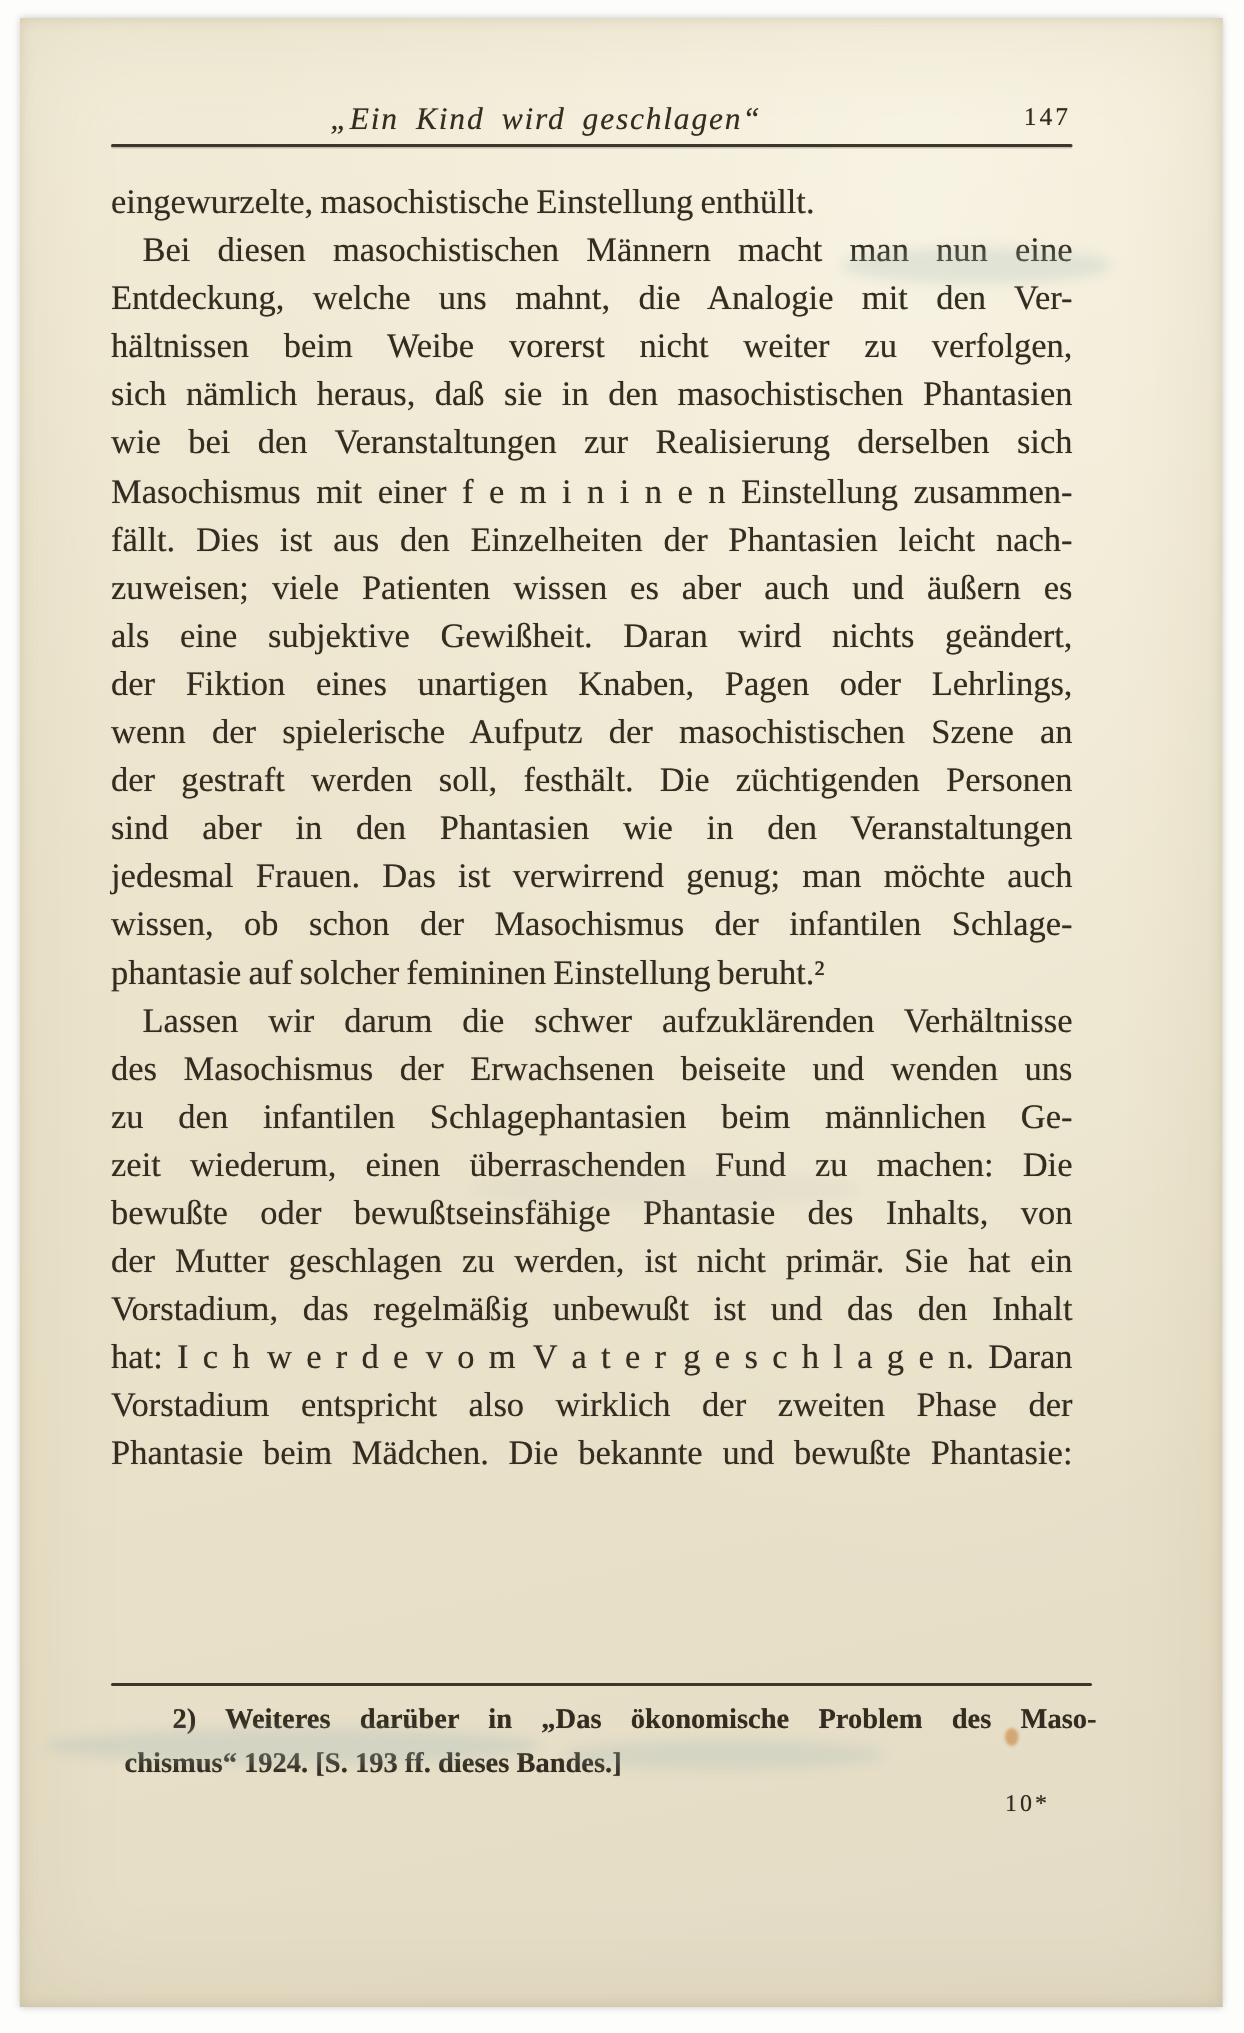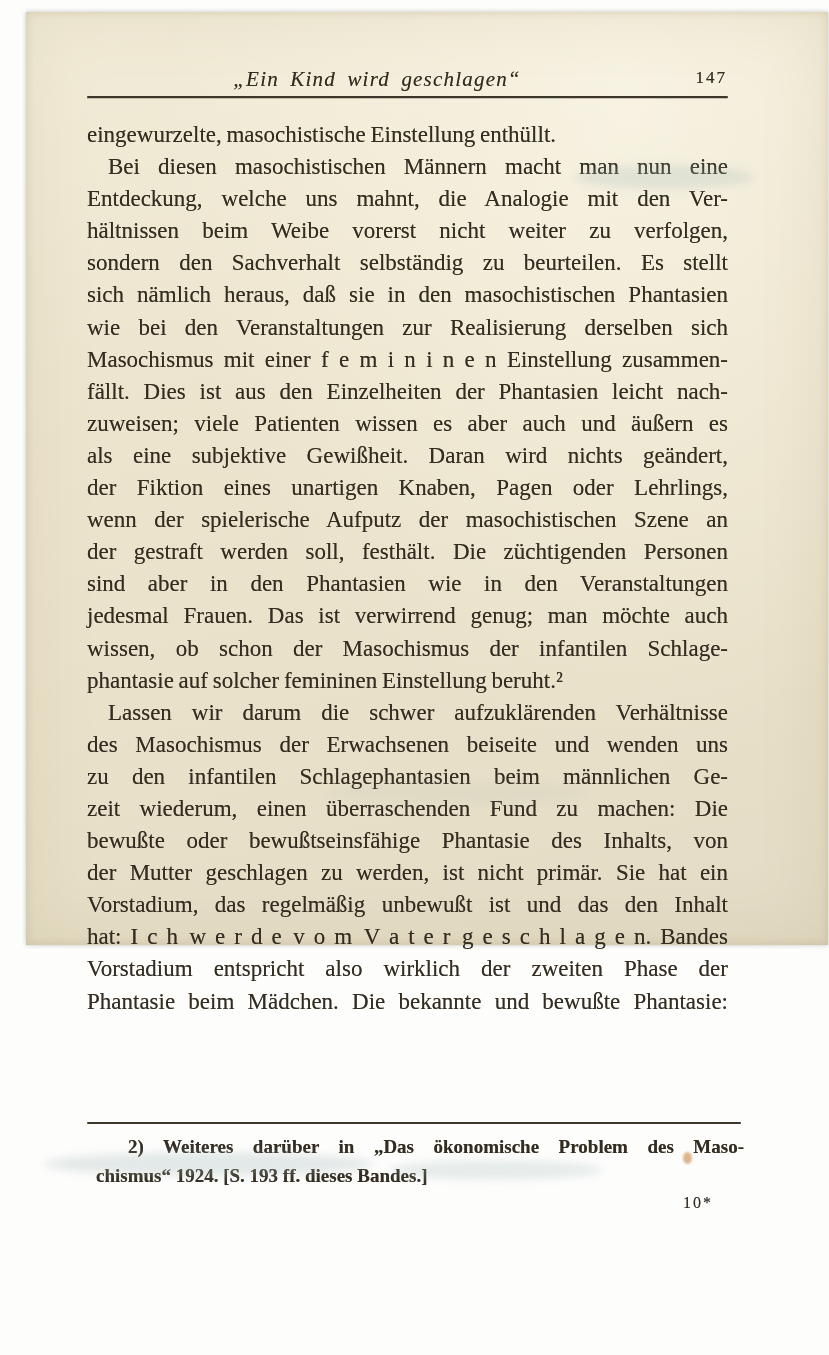--- a/index.html
+++ b/index.html
@@ -5,21 +5,21 @@
   html,body{margin:0;padding:0;}
   body{
     width:829px;height:1355px;
     background:#fdfdfc;
     font-family:"Liberation Serif","DejaVu Serif",serif;
     position:relative;overflow:hidden;
   }
   .scan{position:absolute;inset:0;}
   
   .page{
-    position:absolute;left:26px;top:12px;width:802px;height:933px;
+    position:absolute;left:13px;top:12px;width:802px;height:1326px;
     background:
       radial-gradient(ellipse at 75% 10%, rgba(255,252,240,.5), transparent 55%),
       linear-gradient(168deg,#f2ecd8 0%,#ece4cd 40%,#e8e0c8 72%,#e3dbc5 100%);
     box-shadow:
       0 0 5px rgba(0,0,0,.22),
       inset 0 0 9px rgba(125,105,62,.20),
       inset 0 0 70px rgba(140,120,70,.13);
   }
   .ink{color:#332c21;text-shadow:0 0 .5px rgba(51,44,33,.55);}
   
@@ -89,42 +89,41 @@
       <span class="running-title">„Ein Kind wird geschlagen“</span>
       <span class="page-number">147</span>
     </div>
     <div class="head-rule"></div>
 
     <div class="body-text">
       <div class="line endpara">eingewurzelte, masochistische Einstellung enthüllt.</div>
       <div class="line indent">Bei diesen masochistischen Männern macht man nun eine</div>
       <div class="line">Entdeckung, welche uns mahnt, die Analogie mit den Ver-</div>
       <div class="line">hältnissen beim Weibe vorerst nicht weiter zu verfolgen,</div>
-      <div class="line">sondern den Sachverhalt selbständig zu beurteilen. Es stellt</div>
       <div class="line">sich nämlich heraus, daß sie in den masochistischen Phantasien</div>
       <div class="line">wie bei den Veranstaltungen zur Realisierung derselben sich</div>
       <div class="line">Masochismus mit einer f e m i n i n e n Einstellung zusammen-</div>
       <div class="line">fällt. Dies ist aus den Einzelheiten der Phantasien leicht nach-</div>
       <div class="line">zuweisen; viele Patienten wissen es aber auch und äußern es</div>
       <div class="line">als eine subjektive Gewißheit. Daran wird nichts geändert,</div>
       <div class="line">der Fiktion eines unartigen Knaben, Pagen oder Lehrlings,</div>
       <div class="line">wenn der spielerische Aufputz der masochistischen Szene an</div>
       <div class="line">der gestraft werden soll, festhält. Die züchtigenden Personen</div>
       <div class="line">sind aber in den Phantasien wie in den Veranstaltungen</div>
       <div class="line">jedesmal Frauen. Das ist verwirrend genug; man möchte auch</div>
       <div class="line">wissen, ob schon der Masochismus der infantilen Schlage-</div>
       <div class="line endpara">phantasie auf solcher femininen Einstellung beruht.²</div>
       <div class="line indent">Lassen wir darum die schwer aufzuklärenden Verhältnisse</div>
       <div class="line">des Masochismus der Erwachsenen beiseite und wenden uns</div>
       <div class="line">zu den infantilen Schlagephantasien beim männlichen Ge-</div>
       <div class="line">zeit wiederum, einen überraschenden Fund zu machen: Die</div>
       <div class="line">bewußte oder bewußtseinsfähige Phantasie des Inhalts, von</div>
       <div class="line">der Mutter geschlagen zu werden, ist nicht primär. Sie hat ein</div>
       <div class="line">Vorstadium, das regelmäßig unbewußt ist und das den Inhalt</div>
-      <div class="line">hat: I c h w e r d e v o m V a t e r g e s c h l a g e n. Bandes</div>
+      <div class="line">hat: I c h w e r d e v o m V a t e r g e s c h l a g e n. Daran</div>
       <div class="line">Vorstadium entspricht also wirklich der zweiten Phase der</div>
       <div class="line">Phantasie beim Mädchen. Die bekannte und bewußte Phantasie:</div>
     </div>
 
     <div class="foot-rule"></div>
     <div class="footnote">
       <div class="fline fjust">2) Weiteres darüber in „Das ökonomische Problem des Maso-</div>
       <div class="fline">chismus“ 1924. [S. 193 ff. dieses Bandes.]</div>
     </div>
 

